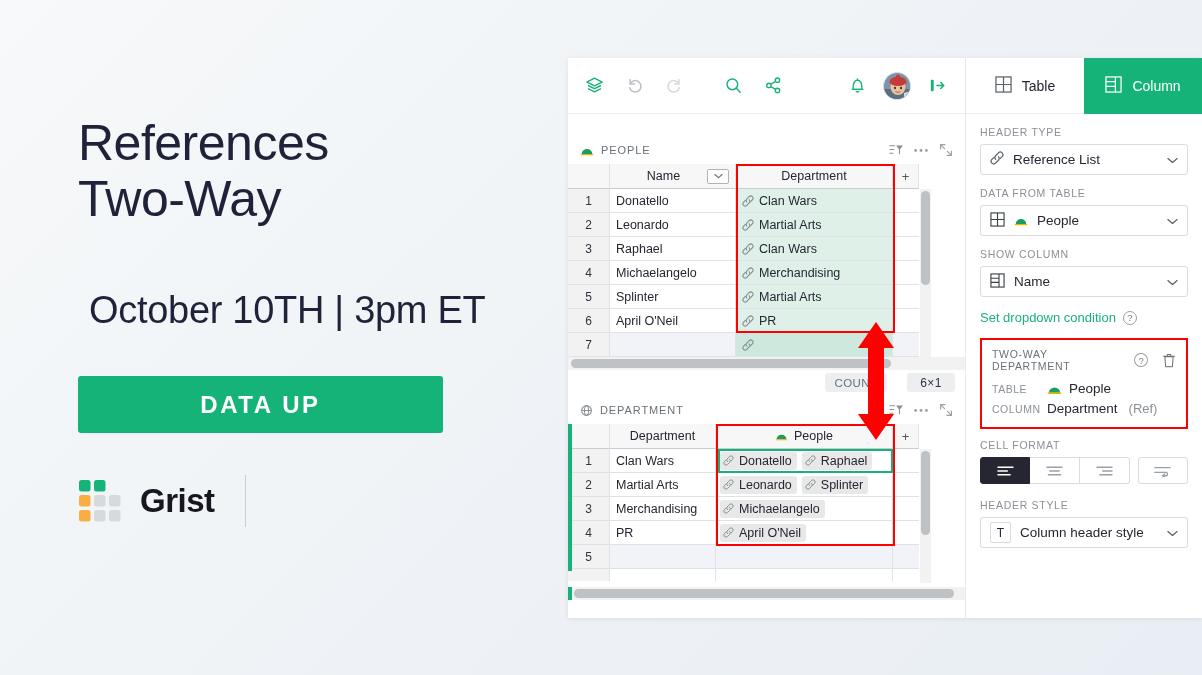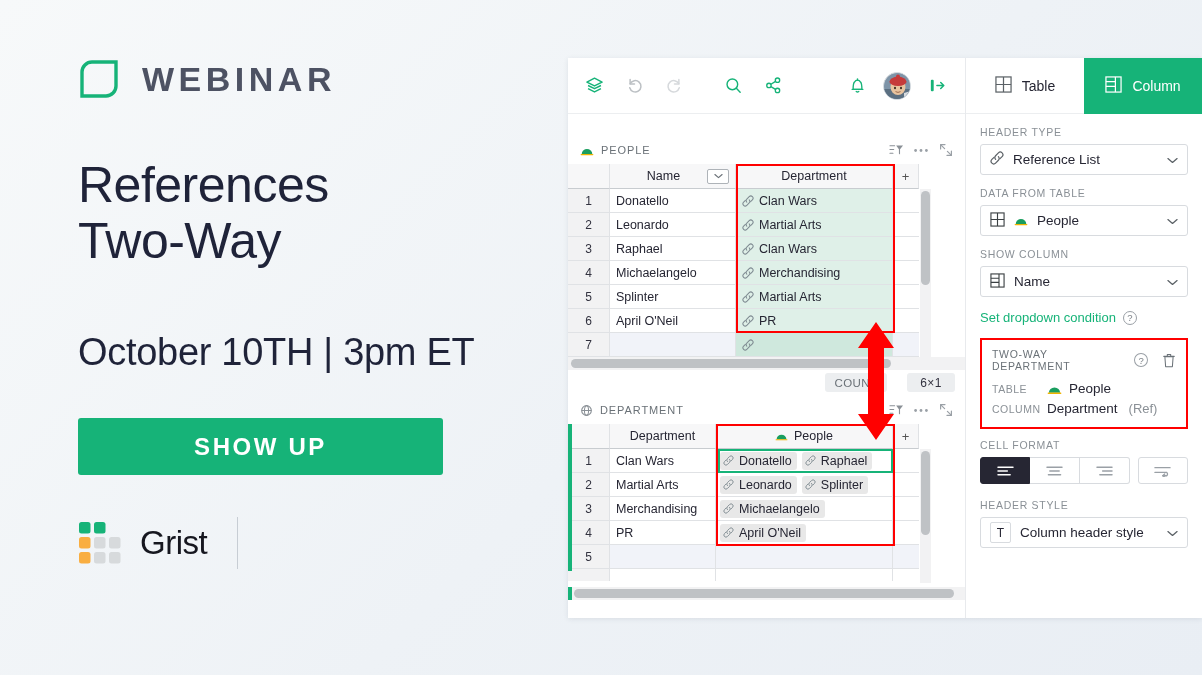--- a/index.html
+++ b/index.html
@@ -24,35 +24,35 @@
 
   .promo-title {
     margin-top: 57px;
     font-size: 50px; line-height: 1.12; font-weight: 400;
     color: #1f2339; letter-spacing: -0.5px;
   }
 
   .promo-date {
     margin-top: 62px;
     font-size: 38px; font-weight: 400; color: #1f2339;
-    letter-spacing: -0.3px; white-space: nowrap;
+    letter-spacing: -0.3px; white-space: nowrap; margin-left: 11px;
   }
 
   .signup-btn {
     margin-top: 44px;
     display: block; width: 365px; height: 57px;
     background: #16b378; border: none; border-radius: 3px;
     color: #ffffff; font-size: 24px; font-weight: 700; letter-spacing: 2.6px;
     font-family: "Liberation Sans", sans-serif;
     cursor: pointer;
   }
 
   .brand-row { margin-top: 42px; display: flex; align-items: center; gap: 18px; }
   .grist-glyph { width: 44px; height: 44px; display: block; }
-  .grist-word { font-size: 33px; font-weight: 400; color: #16171f; letter-spacing: -0.5px; }
+  .grist-word { font-size: 33px; font-weight: 700; color: #16171f; letter-spacing: -0.5px; }
   .brand-divider { width: 1px; height: 52px; background: #c7cdd4; margin: 0 12px; }
   .brand-url { font-size: 33px; color: #6e7378; letter-spacing: -0.3px; }
 
   
   .app {
     position: absolute; left: 568px; top: 58px;
     width: 634px; height: 560px;
     background: #ffffff;
     box-shadow: 0 1px 5px rgba(40,60,80,0.10);
     overflow: hidden;
@@ -182,37 +182,29 @@
            display:flex; align-items:center; justify-content:center; font-size:12px; color:#262633; }
 
   
   .red-arrow { position: absolute; left: 856px; top: 322px; width: 40px; height: 118px; }
 </style>
 </head>
 <body>
 
 <div class="promo">
 
-  <div class="logo-row">
-    <span class="leaf-mark">
-      <svg width="42" height="42" viewBox="0 0 42 42">
-        <path d="M4 14 A10 10 0 0 1 14 4 L38 4 L38 28 A10 10 0 0 1 28 38 L4 38 Z" fill="none" stroke="#16b378" stroke-width="3.4"></path>
-      </svg>
-    </span>
-    <span class="webinar-word">WEBINAR</span>
-  </div>
 
   <div class="promo-title">
     <div>References</div>
     <div>Two-Way</div>
   </div>
 
   <div class="promo-date">October 10TH | 3pm ET</div>
 
-  <button class="signup-btn">SHOW UP</button>
+  <button class="signup-btn">DATA UP</button>
 
   <div class="brand-row">
     <span class="grist-glyph">
       <svg width="44" height="44" viewBox="0 0 44 44">
         <rect x="1" y="1" width="11.5" height="11.5" rx="2.5" fill="#16b378"></rect>
         <rect x="16" y="1" width="11.5" height="11.5" rx="2.5" fill="#16b378"></rect>
         <rect x="1" y="16" width="11.5" height="11.5" rx="2.5" fill="#f9ae41"></rect>
         <rect x="16" y="16" width="11.5" height="11.5" rx="2.5" fill="#d7dadc"></rect>
         <rect x="1" y="31" width="11.5" height="11.5" rx="2.5" fill="#f9ae41"></rect>
         <rect x="16" y="31" width="11.5" height="11.5" rx="2.5" fill="#d7dadc"></rect>

